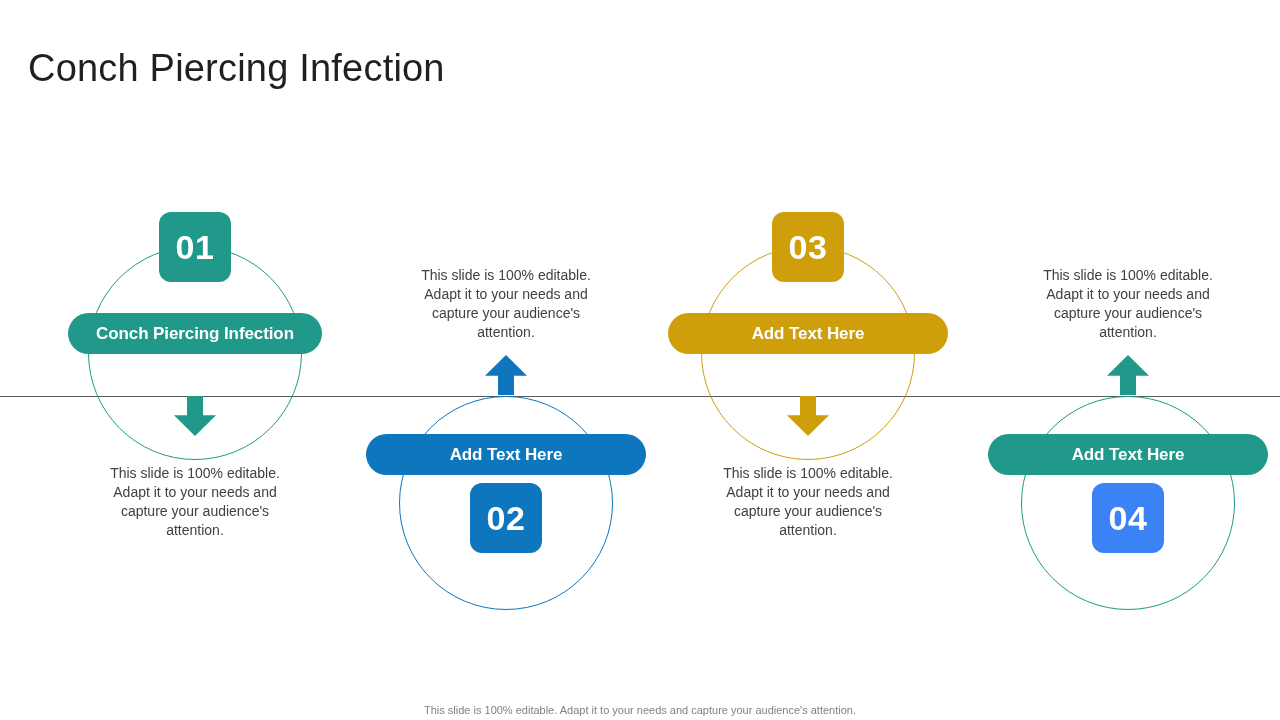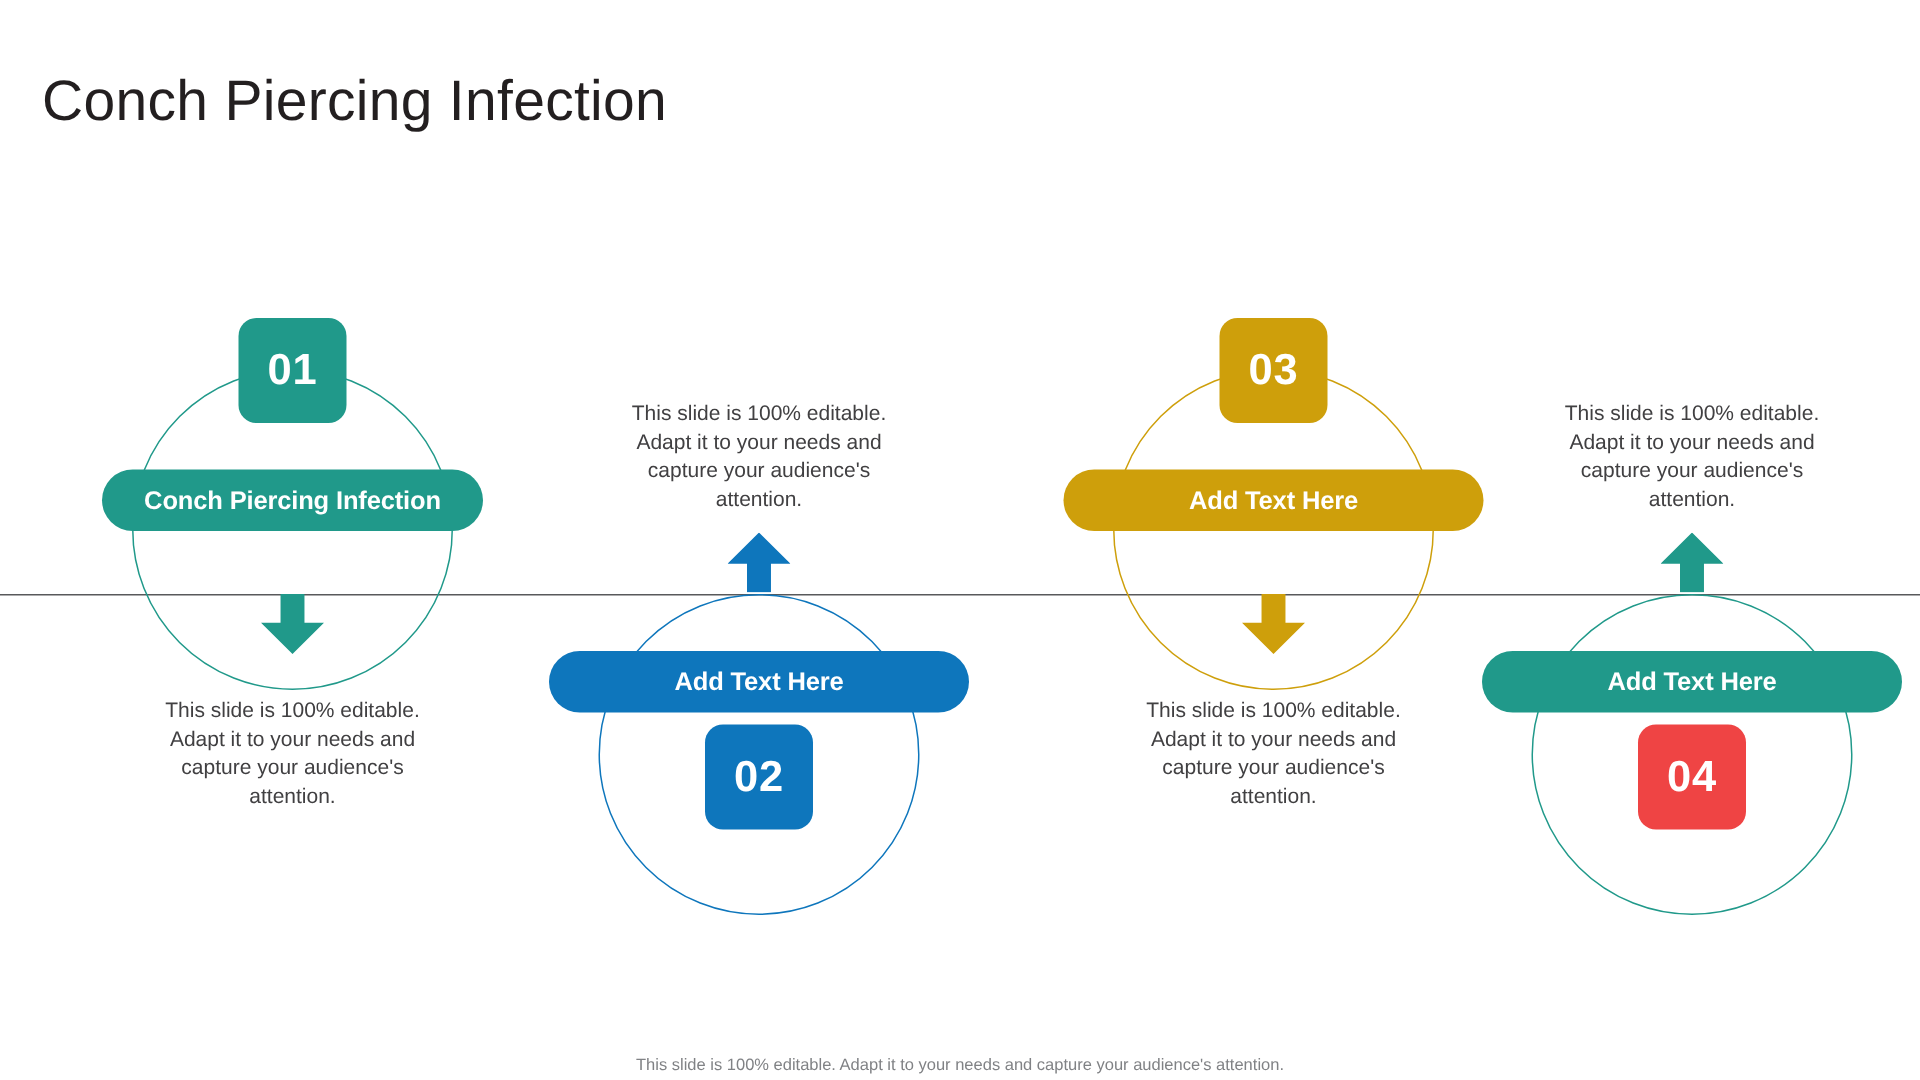--- a/index.html
+++ b/index.html
@@ -47,21 +47,21 @@
 
   
   .group {
     position: absolute;
     top: 0;
     width: 320px;
     height: 720px;
   }
   .group[data-pos="g1"] { left: 35px; }
   .group[data-pos="g2"] { left: 346px; }
-  .group[data-pos="g3"] { left: 689px; }
+  .group[data-pos="g3"] { left: 648px; }
   .group[data-pos="g4"] { left: 968px; }
 
   
   .ring {
     position: absolute;
     left: 50%;
     width: 214px;
     height: 214px;
     margin-left: -107px;
     border-radius: 50%;
@@ -77,21 +77,21 @@
     position: absolute;
     left: 50%;
     margin-left: -36px;
     width: 72px;
     height: 70px;
     border-radius: 12px;
     display: flex;
     align-items: center;
     justify-content: center;
     color: #ffffff;
-    font-size: 29px;
+    font-size: 34px;
     font-weight: bold;
     letter-spacing: 0.5px;
   }
   .group.down .badge { top: 212px; }
   .group.up   .badge { top: 483px; }
 
   
   .pill {
     position: absolute;
     left: 50%;
@@ -199,21 +199,21 @@
     </div>
     <div class="pill" style="background: rgb(206, 159, 11);">
       <span>Add Text Here</span>
     </div>
     <div class="arrow" style="background: rgb(206, 159, 11);"></div>
     <p class="body-copy" style="color: rgb(65, 64, 66);">This slide is 100% editable. Adapt it to your needs and capture your audience's attention.</p>
   </div>
 
   <div class="group up" data-pos="g4">
     <div class="ring" style="border-color: rgb(32, 153, 138);"></div>
-    <div class="badge" style="background: #ef4444;">
+    <div class="badge" style="background: #3b82f6;">
       <span>04</span>
     </div>
     <div class="pill" style="background: rgb(32, 153, 138);">
       <span>Add Text Here</span>
     </div>
     <div class="arrow" style="background: rgb(32, 153, 138);"></div>
     <p class="body-copy" style="color: rgb(65, 64, 66);">This slide is 100% editable. Adapt it to your needs and capture your audience's attention.</p>
   </div>
 
   <div class="footer-note" style="color: rgb(128, 130, 133);">This slide is 100% editable. Adapt it to your needs and capture your audience's attention.</div>

